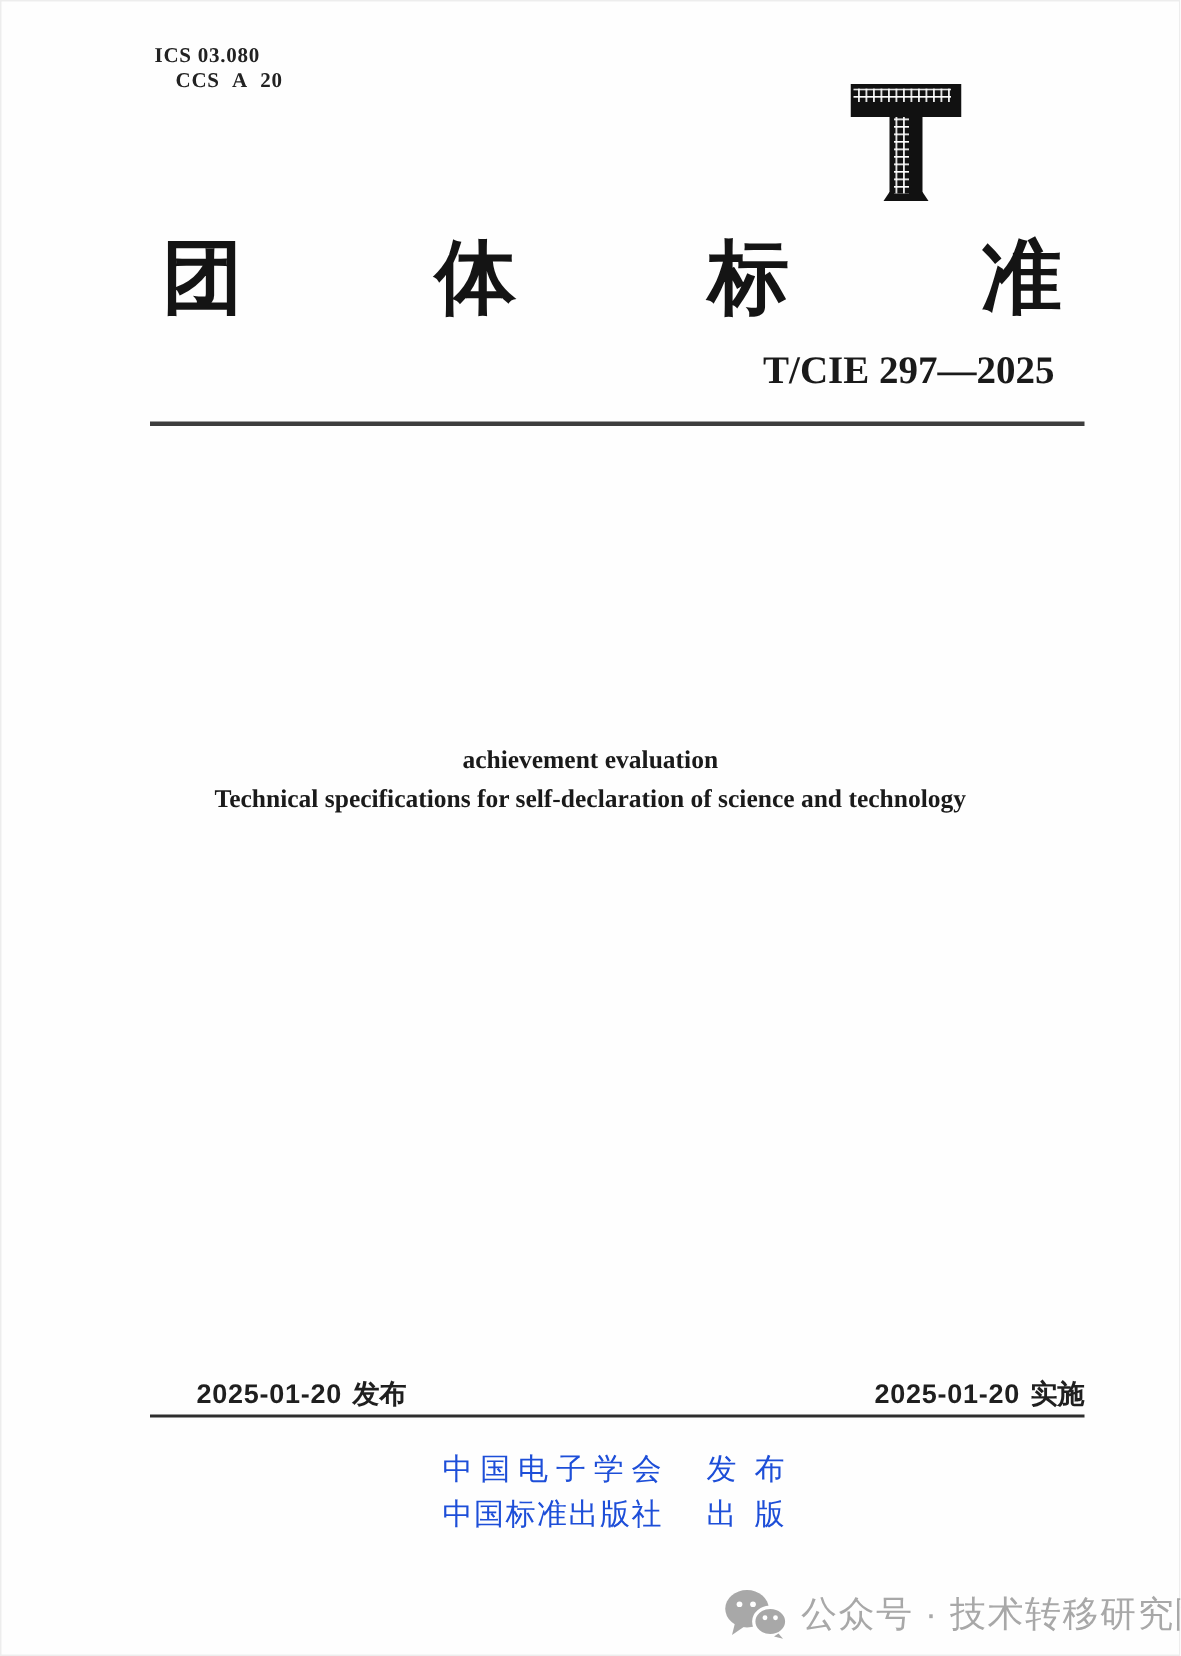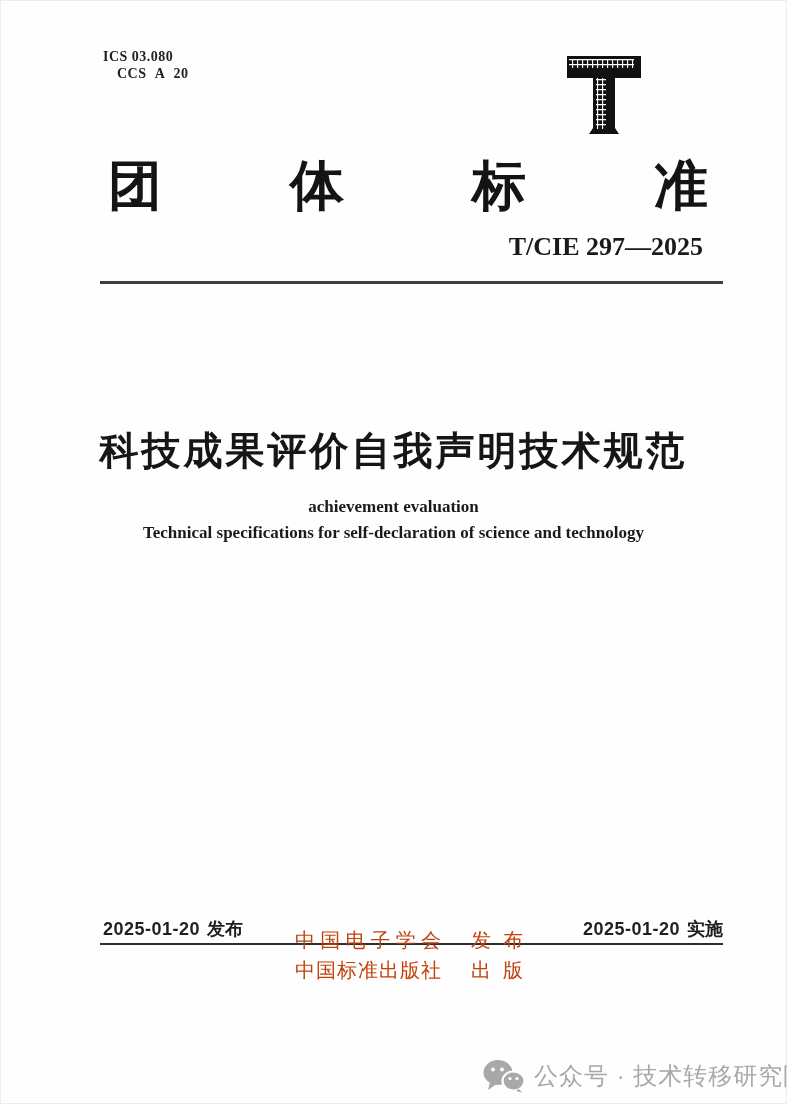--- a/index.html
+++ b/index.html
@@ -15,21 +15,21 @@
     box-shadow: inset 0 0 0 1px #ededed;
     overflow: hidden;
     font-family: "Liberation Sans", sans-serif;
     color: #1c1c1c;
   }
 
   
   .ics-block {
     position: absolute;
     left: 103px;
-    top: 48px;
+    top: 29px;
     font-family: "Liberation Serif", serif;
     font-weight: bold;
     font-size: 14px;
     line-height: 17px;
     letter-spacing: 0.5px;
     color: #222;
   }
   .ics-block .ccs { word-spacing: 5px; margin-left: 14px; }
 
   
@@ -109,32 +109,32 @@
     position: absolute;
     left: 103px;
     top: 917px;
     width: 620px;
     display: flex;
     justify-content: space-between;
     font-size: 18px;
     font-weight: 600;
     color: #1f1f1f;
   }
-  .dates .date-num { letter-spacing: 0.5px; }
+  .dates .date-num { letter-spacing: 0.5px; margin-left: 28px; }
   .dates .date-label { margin-left: 7px; }
 
   
   .publishers {
     position: absolute;
     left: 295px;
-    top: 925px;
+    top: 965px;
     width: 228px;
     font-size: 20px;
     font-weight: 500;
-    color: #c2410c;
+    color: #1d4ed8;
   }
   .pub-row {
     display: flex;
     justify-content: space-between;
     line-height: 30px;
   }
   .pub-name {
     display: inline-block;
     width: 146px;
     text-align: justify;
@@ -192,21 +192,20 @@
     <span>团</span>
     <span>体</span>
     <span>标</span>
     <span>准</span>
   </div>
 
   <div class="standard-code">T/CIE 297—2025</div>
 
   <div class="rule rule-top"></div>
 
-  <h1 class="title-cn">科技成果评价自我声明技术规范</h1>
 
   <div class="title-en">
     <div>achievement evaluation</div>
     <div>Technical specifications for self-declaration of science and technology</div>
   </div>
 
   <div class="dates">
     <span>
       <span class="date-num">2025-01-20</span><span class="date-label">发布</span>
     </span>

